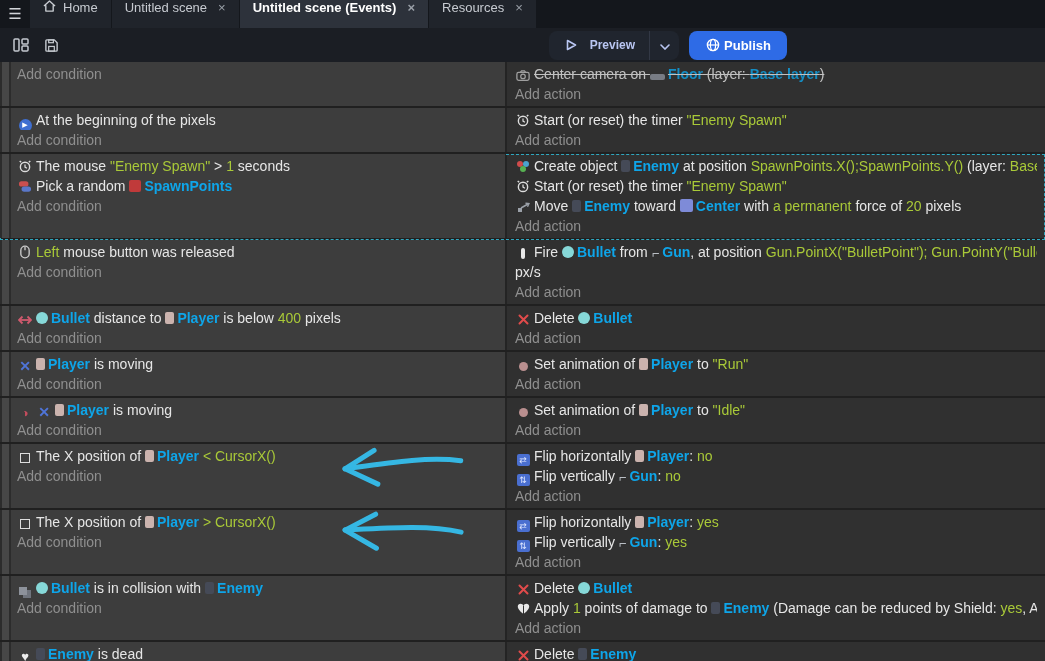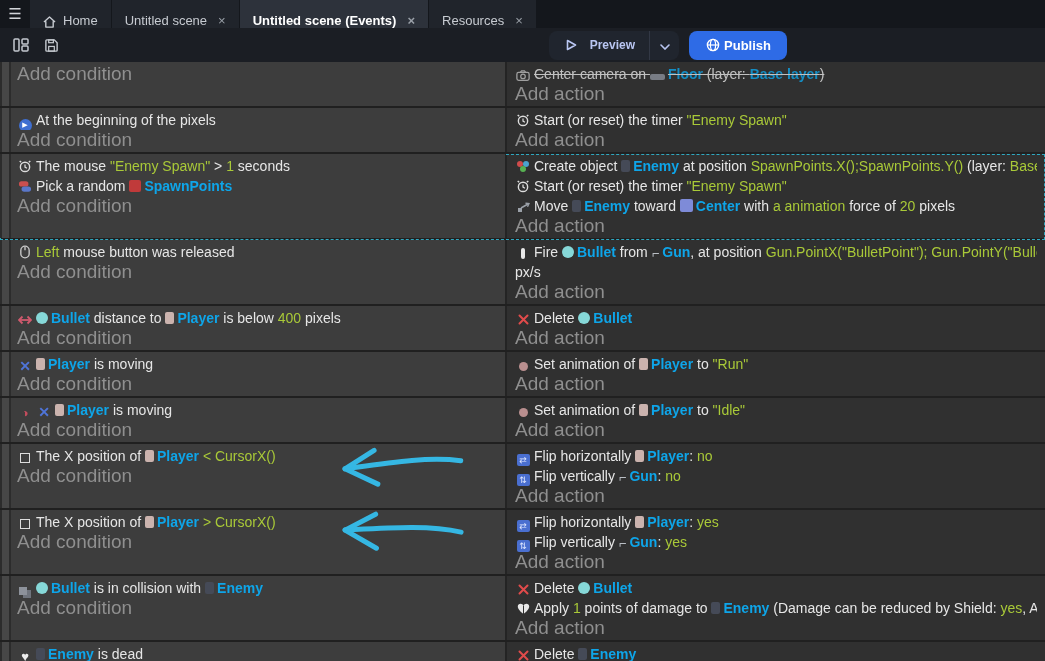--- a/index.html
+++ b/index.html
@@ -3,21 +3,21 @@
 <meta charset="utf-8">
 <style>
   * { box-sizing: border-box; margin: 0; padding: 0; }
   html,body { width:1045px; height:661px; overflow:hidden; background:#2a2a2a;
     font-family:"Liberation Sans", sans-serif; }
 
   
   .tabbar { height:28px; background:#14171c; display:flex; align-items:stretch; }
   .menu-btn { width:30px; display:flex; align-items:center; justify-content:center;
     color:#d2d5da; font-size:15px; cursor:pointer; }
-  .tab { display:flex; align-items:flex-end; gap:7px; padding:0 13px; background:#20242b;
+  .tab { display:flex; align-items:flex-start; gap:7px; padding:0 13px; background:#20242b;
     border-right:1px solid #14171c; color:#c7cbd1; font-size:13px; cursor:pointer; }
   .tab.active { background:#2d323b; color:#ffffff; font-weight:bold; }
   .tab .close { color:#9aa0a8; font-size:13px; margin-left:4px; }
   .tab .home-ic { display:inline-flex; }
 
   
   .toolbar { height:34px; background:#1b1e24; display:flex; align-items:center; padding:0 8px; }
   .tool-ic { width:26px; height:26px; display:flex; align-items:center; justify-content:center;
     color:#c5c9cf; margin-right:4px; cursor:pointer; }
   .tb-right { margin-left:auto; margin-right:250px; display:flex; align-items:center; gap:10px; }
@@ -36,21 +36,21 @@
   .ev-row.sel { outline:1px dashed #2fa8c0; outline-offset:-1px; }
   .gutter { width:11px; background:#2c2c2c; position:relative; cursor:grab; }
   .gutter::after { content:""; position:absolute; left:2px; top:0; bottom:0; width:7px; background:#474747; }
   .cond { width:494px; background:#3d3d3d; padding:2px 6px; position:relative; overflow:hidden; }
   .act  { flex:1; background:#303030; border-left:2px solid #242424; padding:2px 8px; overflow:hidden; }
   .ln { height:20px; line-height:20px; font-size:14px; color:#e6e6e6; white-space:nowrap;
     overflow:hidden; cursor:pointer; }
   .ln.strike { text-decoration:line-through; opacity:.8; }
   .ln .obj { color:#0ea5e9; font-weight:bold; }
   .ln .val { color:#a9c938; }
-  .add { height:20px; line-height:20px; font-size:19px; color:#8f8f8f; cursor:pointer; }
+  .add { height:20px; line-height:20px; font-size:14px; color:#8f8f8f; cursor:pointer; }
 
   
   .ic { display:inline-flex; align-items:center; justify-content:center; width:16px; height:14px;
     vertical-align:-2px; margin-right:3px; }
   .ic svg { display:block; }
   .circ-play { width:13px; height:13px; border-radius:50%; background:#3f6fd1; color:#fff;
     font-size:7px; display:inline-flex; align-items:center; justify-content:center; }
   .sqo { width:10px; height:10px; border:1.6px solid #ddd; display:inline-block; }
   .coll { width:8px; height:8px; background:#8d929b; display:inline-block;
     box-shadow:4px 3px 0 0 #6f747d; margin:0 4px 3px 0; }
@@ -216,21 +216,21 @@
               <path d="M8 6.2v3l2.2 1.3" stroke="#ddd" stroke-width="1.4" fill="none"></path>
               <path d="M3.6 3.6L1.9 2.2M12.4 3.6l1.7-1.4" stroke="#ddd" stroke-width="1.6"></path>
             </svg>
           </span><span>Start (or reset) the timer </span><span class="val">"Enemy Spawn"</span></div>
         <div class="ln"><span class="ic">
             <svg width="13" height="11" viewBox="0 0 13 11">
               <rect x="1" y="6" width="4" height="4" fill="#9aa0a8"></rect>
               <path d="M4 6L11 2" stroke="#9aa0a8" stroke-width="1.6"></path>
               <path d="M8.5 1.2L12 1.5l-1.5 3.2" fill="none" stroke="#9aa0a8" stroke-width="1.4"></path>
             </svg>
-          </span><span>Move </span><span class="thumb th-enemy"></span><span class="obj">Enemy</span><span> toward </span><span class="thumb th-center"></span><span class="obj">Center</span><span> with </span><span class="val">a animation</span><span> force of </span><span class="val">20</span><span> pixels</span></div>
+          </span><span>Move </span><span class="thumb th-enemy"></span><span class="obj">Enemy</span><span> toward </span><span class="thumb th-center"></span><span class="obj">Center</span><span> with </span><span class="val">a permanent</span><span> force of </span><span class="val">20</span><span> pixels</span></div>
       <div class="add">Add action</div>
       </div>
   </div>
     <div class="ev-row">
     <div class="gutter"></div>
     <div class="cond">
         <div class="ln"><span class="ic">
             <svg width="10" height="14" viewBox="0 0 12 16">
               <rect x="1" y="1" width="10" height="14" rx="5" fill="none" stroke="#ccc" stroke-width="1.6"></rect>
               <line x1="6" y1="2" x2="6" y2="6" stroke="#ccc" stroke-width="1.6"></line>

